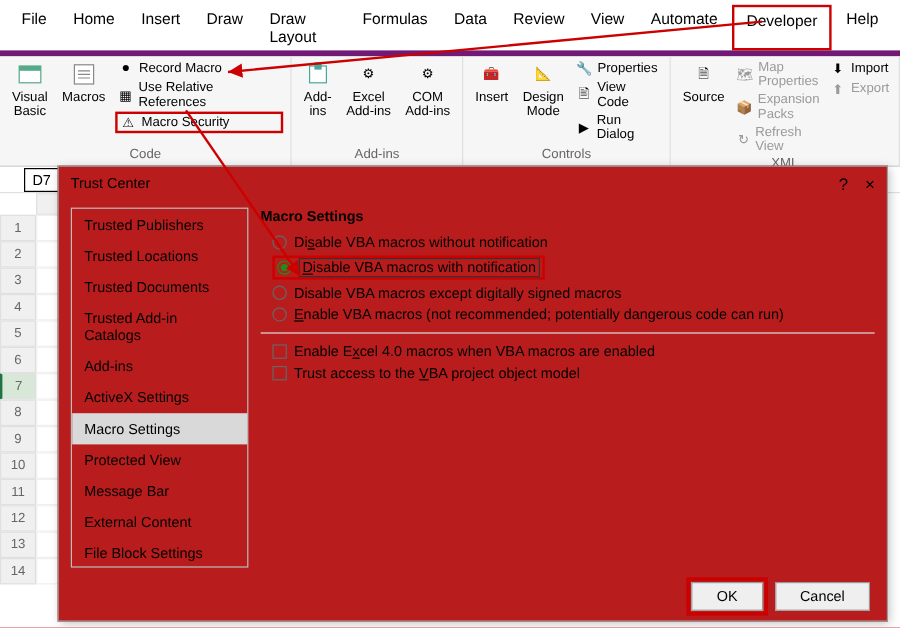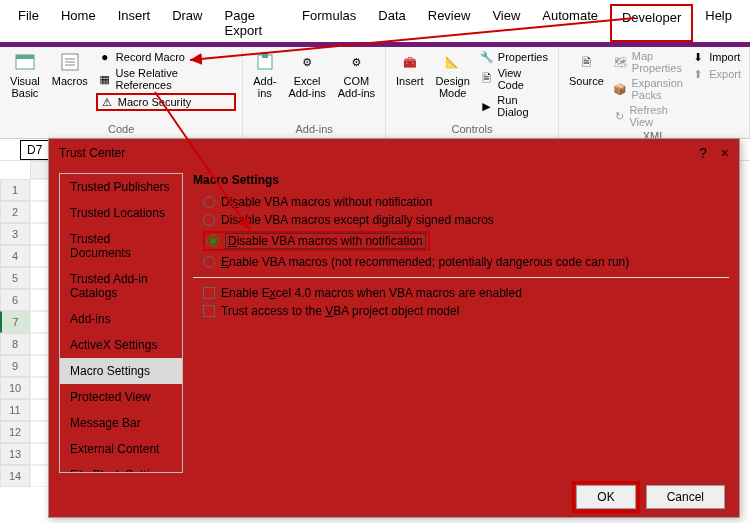--- a/index.html
+++ b/index.html
@@ -30,21 +30,21 @@
 .rows { display: flex; flex-direction: column; }
 .row { display: flex; }
 .rowhdr { width: 30px; text-align: center; background: #f0f0f0; border: 1px solid #e0e0e0; font-size: 11px; padding: 4px 0; color: #666; }
 .row.sel .rowhdr { background: #d8e8d8; border-left: 2px solid #217346; }
 .cell { width: 60px; height: 22px; border: 1px solid #f0f0f0; }
 
 .dialog { position: absolute; top: 138px; left: 48px; width: 692px; height: 380px; background: #b91c1c; border: 1px solid #999; box-shadow: 2px 2px 8px rgba(0,0,0,.25); display: flex; flex-direction: column; }
 .dlg-title { display: flex; justify-content: space-between; align-items: center; padding: 6px 10px; font-size: 12px; }
 .dlg-title-r { display: flex; gap: 14px; font-size: 14px; }
 .dlg-body { display: flex; flex: 1; padding: 6px 10px 4px; gap: 10px; overflow: hidden; }
-.cat-list { width: 124px; border: 1px solid #bcbcbc; overflow-y: auto; max-height: 320px; }
+.cat-list { width: 148px; border: 1px solid #bcbcbc; overflow-y: auto; max-height: 320px; }
 .cat-item { padding: 6px 10px; font-size: 12px; cursor: pointer; }
 .cat-item.sel { background: #d9d9d9; }
 .settings { flex: 1; font-size: 12px; overflow: hidden; }
 .sec-title { font-weight: 600; margin: 0 0 8px; }
 .radio-row, .check-row { display: flex; align-items: center; gap: 6px; margin: 4px 0 4px 10px; }
 .radio { width: 12px; height: 12px; border: 1px solid #666; border-radius: 50%; display: inline-flex; align-items: center; justify-content: center; }
 .radio.on { border-color: #1a8f1a; }
 .radio.on::after { content: ""; width: 6px; height: 6px; background: #1a8f1a; border-radius: 50%; }
 .check { width: 12px; height: 12px; border: 1px solid #666; }
 .opt-box { border: 1px solid #333; padding: 0 2px; }
@@ -59,21 +59,21 @@
 u { text-decoration: underline; }
 </style>
 </head>
 <body>
 
 <div class="ribbon-tabs">
   <div class="ribbon-tab">File</div>
   <div class="ribbon-tab">Home</div>
   <div class="ribbon-tab">Insert</div>
   <div class="ribbon-tab">Draw</div>
-  <div class="ribbon-tab">Page Export</div>
+  <div class="ribbon-tab">Draw Layout</div>
   <div class="ribbon-tab">Formulas</div>
   <div class="ribbon-tab">Data</div>
   <div class="ribbon-tab">Review</div>
   <div class="ribbon-tab">View</div>
   <div class="ribbon-tab">Automate</div>
   <div class="ribbon-tab highlight">Developer</div>
   <div class="ribbon-tab">Help</div>
 </div>
 
 <div class="ribbon-content">
@@ -297,28 +297,28 @@
         <div class="cat-item">External Content</div>
         <div class="cat-item">File Block Settings</div>
       </div>
     <div class="settings">
       <div class="sec-title">Macro Settings</div>
       <div class="radio-row">
           <span class="radio"></span>
           <span>Di<u>s</u>able VBA macros without notification</span>
         </div>
       <div class="radio-row">
-          <span class="radio"></span>
-          <span>Disable VBA macros except di<u>g</u>itally signed macros</span>
-        </div>
-      <div class="radio-row">
           <span class="opt-hi">
             <span class="radio on"></span>
             <span class="opt-box"><u>D</u>isable VBA macros with notification</span>
           </span>
+        </div>
+      <div class="radio-row">
+          <span class="radio"></span>
+          <span>Disable VBA macros except di<u>g</u>itally signed macros</span>
         </div>
       <div class="radio-row">
           <span class="radio"></span>
           <span><u>E</u>nable VBA macros (not recommended; potentially dangerous code can run)</span>
         </div>
       <hr class="hr">
       <div class="check-row">
           <span class="check"></span>
           <span>Enable E<u>x</u>cel 4.0 macros when VBA macros are enabled</span>
         </div>

